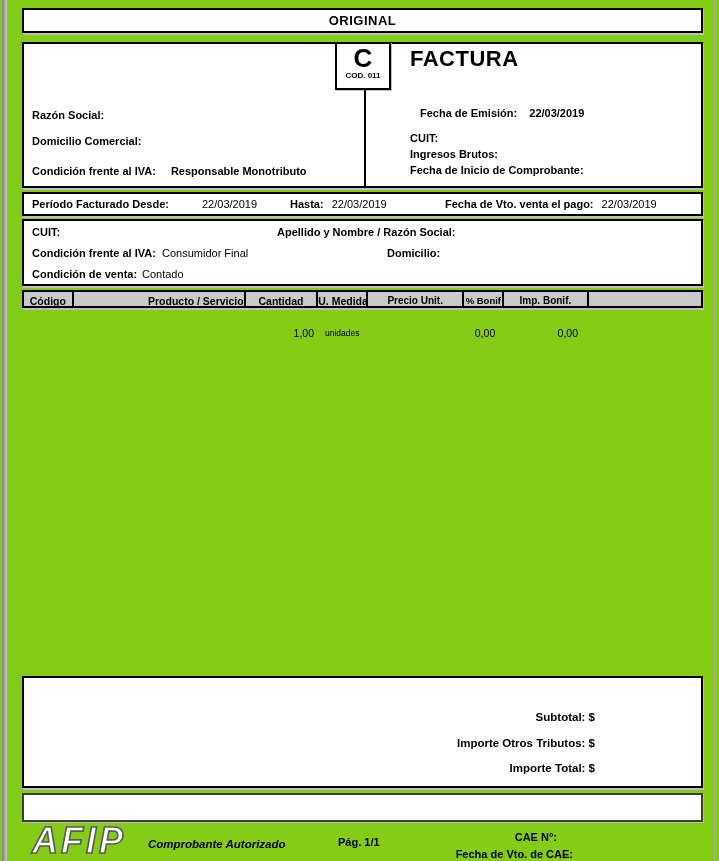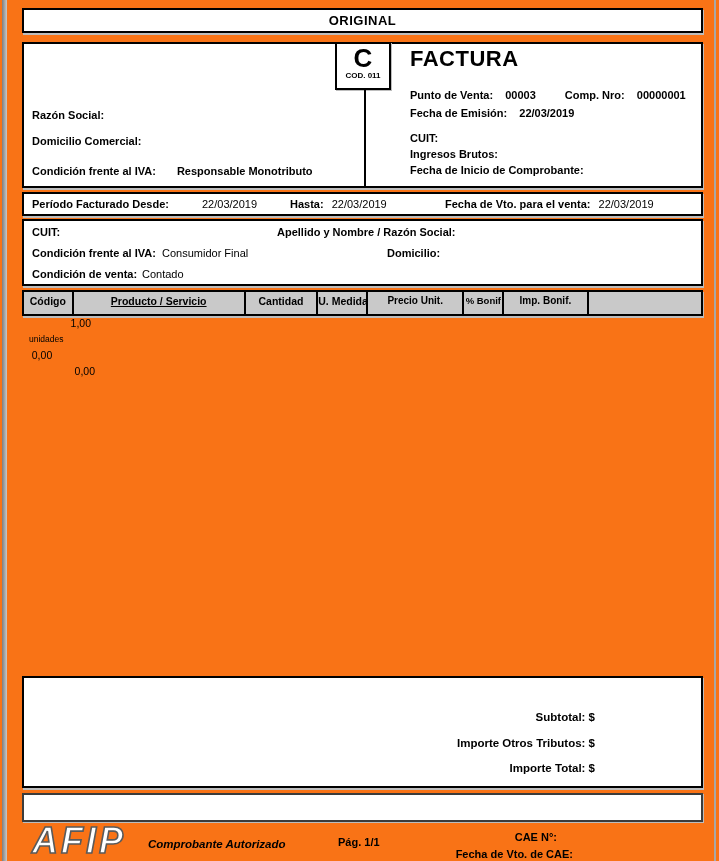--- a/index.html
+++ b/index.html
@@ -1,20 +1,20 @@
 <!DOCTYPE html>
 <html><head>
 <meta charset="utf-8">
 <style>
   * { margin:0; padding:0; box-sizing:border-box; }
   html,body { background:#ffffff; }
   .page {
     position:relative;
     width:719px; height:861px;
-    background:#f97316;
+    background:#84cc16;
     font-family:"Liberation Sans", sans-serif;
     color:#000;
     overflow:hidden;
   }
   .edge-left {
     position:absolute; left:2px; top:0; width:5px; height:861px;
     background:linear-gradient(to right,#7e7e7e,#c9c9c9);
   }
   .edge-right {
     position:absolute; left:714px; top:0; width:2px; height:861px;
@@ -37,27 +37,27 @@
     box-shadow:1px 1px 0 #bdbdbd;
   }
   .type-letter { font-size:26px; font-weight:bold; line-height:28px; display:block; }
   .type-code { font-size:8px; font-weight:bold; display:block; margin-top:-1px; }
   .type-divider { position:absolute; left:340px; top:46px; width:2px; height:96px; background:#000; }
   .factura-title { left:386px; top:8px; font-size:22px; font-weight:bold; letter-spacing:.5px; }
 
   .period-box { top:192px; height:24px; }
   .customer-box { top:219px; height:67px; }
 
-  .thead { top:290px; height:26px; display:flex; background:#c9c9c9; box-shadow:1px 2px 0 #bdbdbd; }
+  .thead { top:290px; height:18px; display:flex; background:#c9c9c9; box-shadow:1px 2px 0 #bdbdbd; }
   .thead .cell {
     font-size:10.5px; font-weight:bold; line-height:18px;
     border-right:2px solid #000; text-align:center; overflow:hidden; white-space:nowrap;
   }
   .thead .cell:last-child { border-right:none;margin-top:44px; }
-  .trow { position:absolute; left:22px; top:315px; width:681px; height:16px; display:flex;flex-direction:column; }
+  .trow { position:absolute; left:22px; top:325px; width:681px; height:16px; display:flex; }
   .trow .cell { font-size:10.5px; line-height:16px; white-space:nowrap; }
 
   .totals-box { top:676px; height:112px; }
   .totals-box .line { position:absolute; right:106px; font-size:11.5px; font-weight:bold; line-height:13px; text-align:left; white-space:nowrap; }
 
   .thin-box { top:793px; height:29px; border:2px solid #3c3c3c; box-shadow:1px 1px 0 #bdbdbd; }
 
   .afip-logo { position:absolute; left:26px; top:823px; }
   .autorizado { left:148px; top:838px; font-size:11.5px; font-weight:bold; font-style:italic; }
   .pagina { left:338px; top:836px; font-weight:bold; }
@@ -79,67 +79,61 @@
     <div class="type-box">
       <span class="type-letter">C</span>
       <span class="type-code">COD. 011</span>
     </div>
     <div class="type-divider"></div>
 
     <div class="t b" style="left:8px; top:65px;">Razón Social:</div>
     <div class="t b" style="left:8px; top:91px;">Domicilio Comercial:</div>
     <div class="t" style="left:8px; top:121px;">
       <span class="b">Condición frente al IVA:</span>
-      <span class="b" style="margin-left:18px;">Responsable Monotributo</span>
+      <span class="b" style="margin-left:12px;">Responsable Monotributo</span>
     </div>
 
     <div class="t factura-title">FACTURA</div>
-    <div class="t" style="left:386px; top:45px;">
-      <span class="b">Punto de Venta:</span>
-      <span class="b" style="margin-left:9px;">00003</span>
-      <span class="b" style="margin-left:26px;">Comp. Nro:</span>
-      <span class="b" style="margin-left:9px;">00000001</span>
-    </div>
-    <div class="t" style="left:386px; top:63px;">
+    <div class="t" style="left:396px; top:63px;">
       <span class="b">Fecha de Emisión:</span>
       <span class="b" style="margin-left:9px;">22/03/2019</span>
     </div>
     <div class="t b" style="left:386px; top:88px;">CUIT:</div>
     <div class="t b" style="left:386px; top:104px;">Ingresos Brutos:</div>
     <div class="t b" style="left:386px; top:120px;">Fecha de Inicio de Comprobante:</div>
   </div>
 
   <div class="frame period-box">
     <div class="t b" style="left:8px; top:4px;">Período Facturado Desde:</div>
     <div class="t" style="left:178px; top:4px;">22/03/2019</div>
     <div class="t" style="left:266px; top:4px;">
       <span class="b">Hasta:</span>
       <span style="margin-left:5px;">22/03/2019</span>
     </div>
     <div class="t" style="left:421px; top:4px;">
-      <span class="b">Fecha de Vto. para el venta:</span>
+      <span class="b">Fecha de Vto. venta el pago:</span>
       <span style="margin-left:5px;">22/03/2019</span>
     </div>
   </div>
 
   <div class="frame customer-box">
     <div class="t b" style="left:8px; top:5px;">CUIT:</div>
     <div class="t b" style="left:253px; top:5px;">Apellido y Nombre / Razón Social:</div>
     <div class="t" style="left:8px; top:26px;">
       <span class="b">Condición frente al IVA:</span>
     </div>
     <div class="t" style="left:138px; top:26px;">Consumidor Final</div>
     <div class="t b" style="left:363px; top:26px;">Domicilio:</div>
     <div class="t b" style="left:8px; top:47px;">Condición de venta:</div>
     <div class="t" style="left:118px; top:47px;">Contado</div>
   </div>
 
   <div class="frame thead">
     <div class="cell" style="width:50px;">Código</div>
-    <div class="cell" style="width:173px; text-align:center; text-decoration:underline;">Producto / Servicio</div>
+    <div class="cell" style="width:173px; text-align:right; text-decoration:underline;">Producto / Servicio</div>
     <div class="cell" style="width:73px;">Cantidad</div>
     <div class="cell" style="width:50px;">U. Medida</div>
     <div class="cell" style="width:97px; font-size:10px;">Precio Unit.</div>
     <div class="cell" style="width:40px; font-size:9.5px;">% Bonif</div>
     <div class="cell" style="width:85px; font-size:10px;">Imp. Bonif.</div>
     <div class="cell" style="width:113px; font-size:10px;">Subtotal</div>
   </div>
 
   <div class="trow">
     <div class="cell" style="width:50px;"></div>

